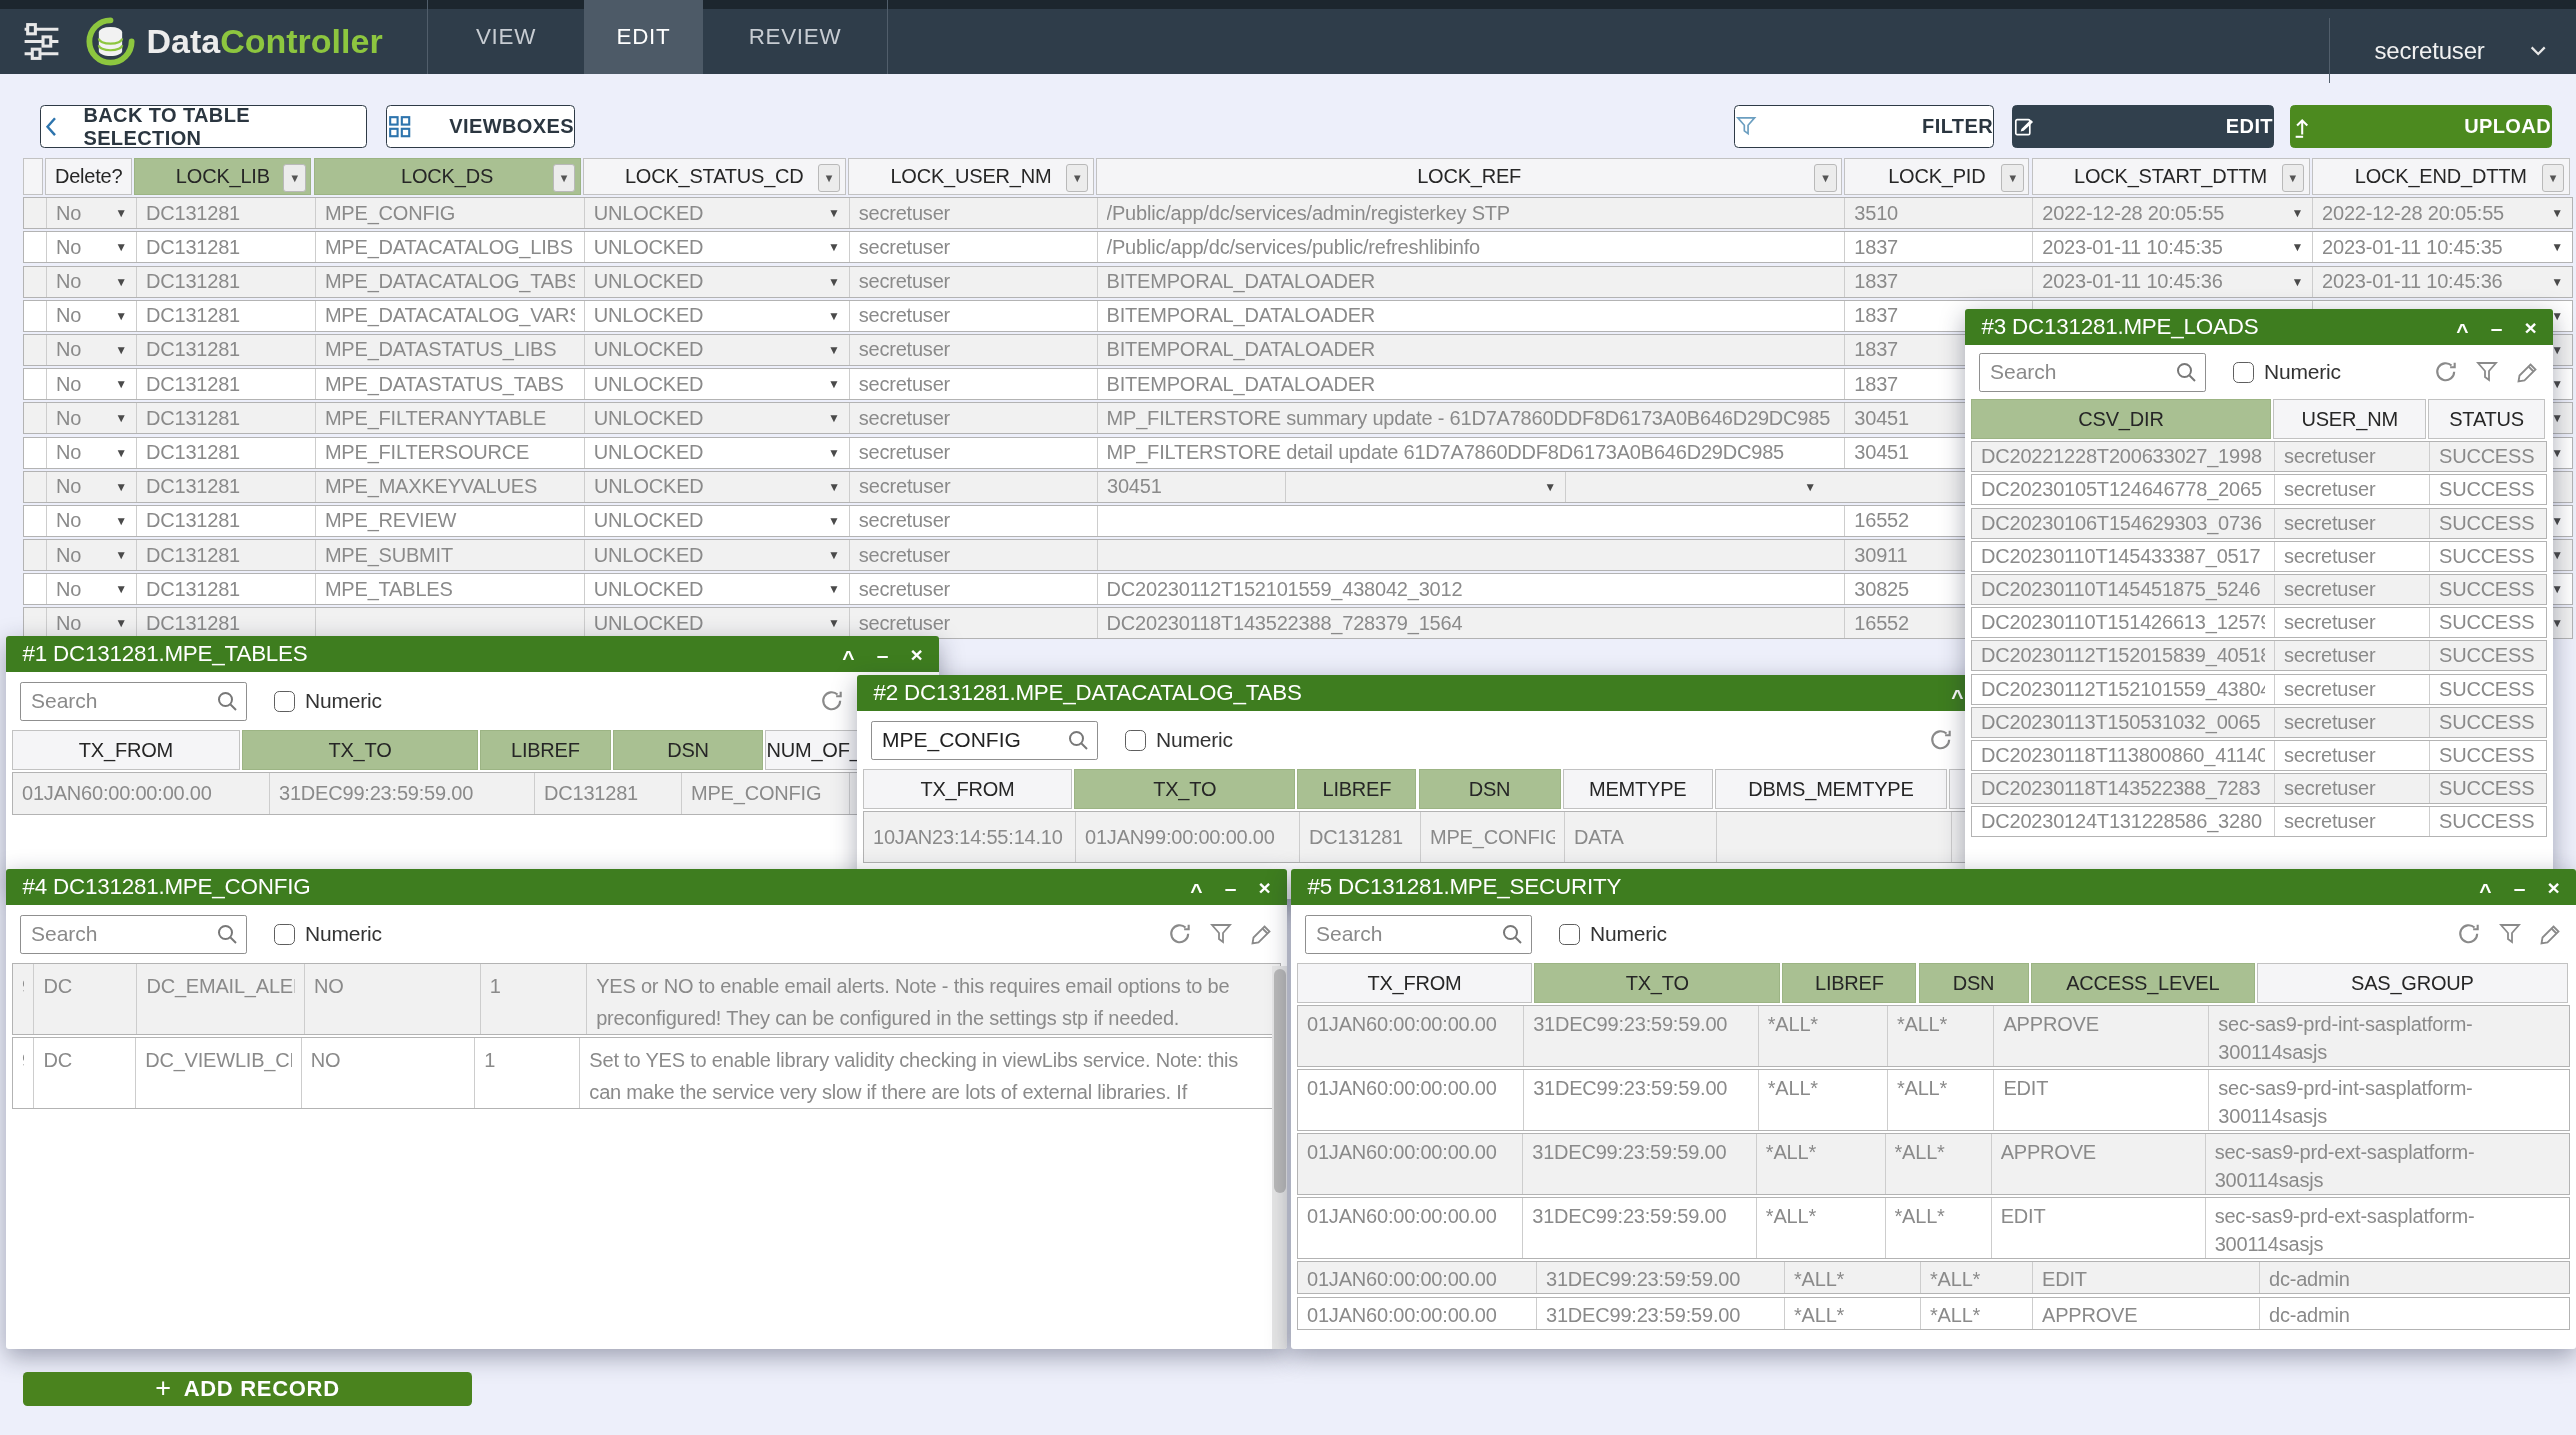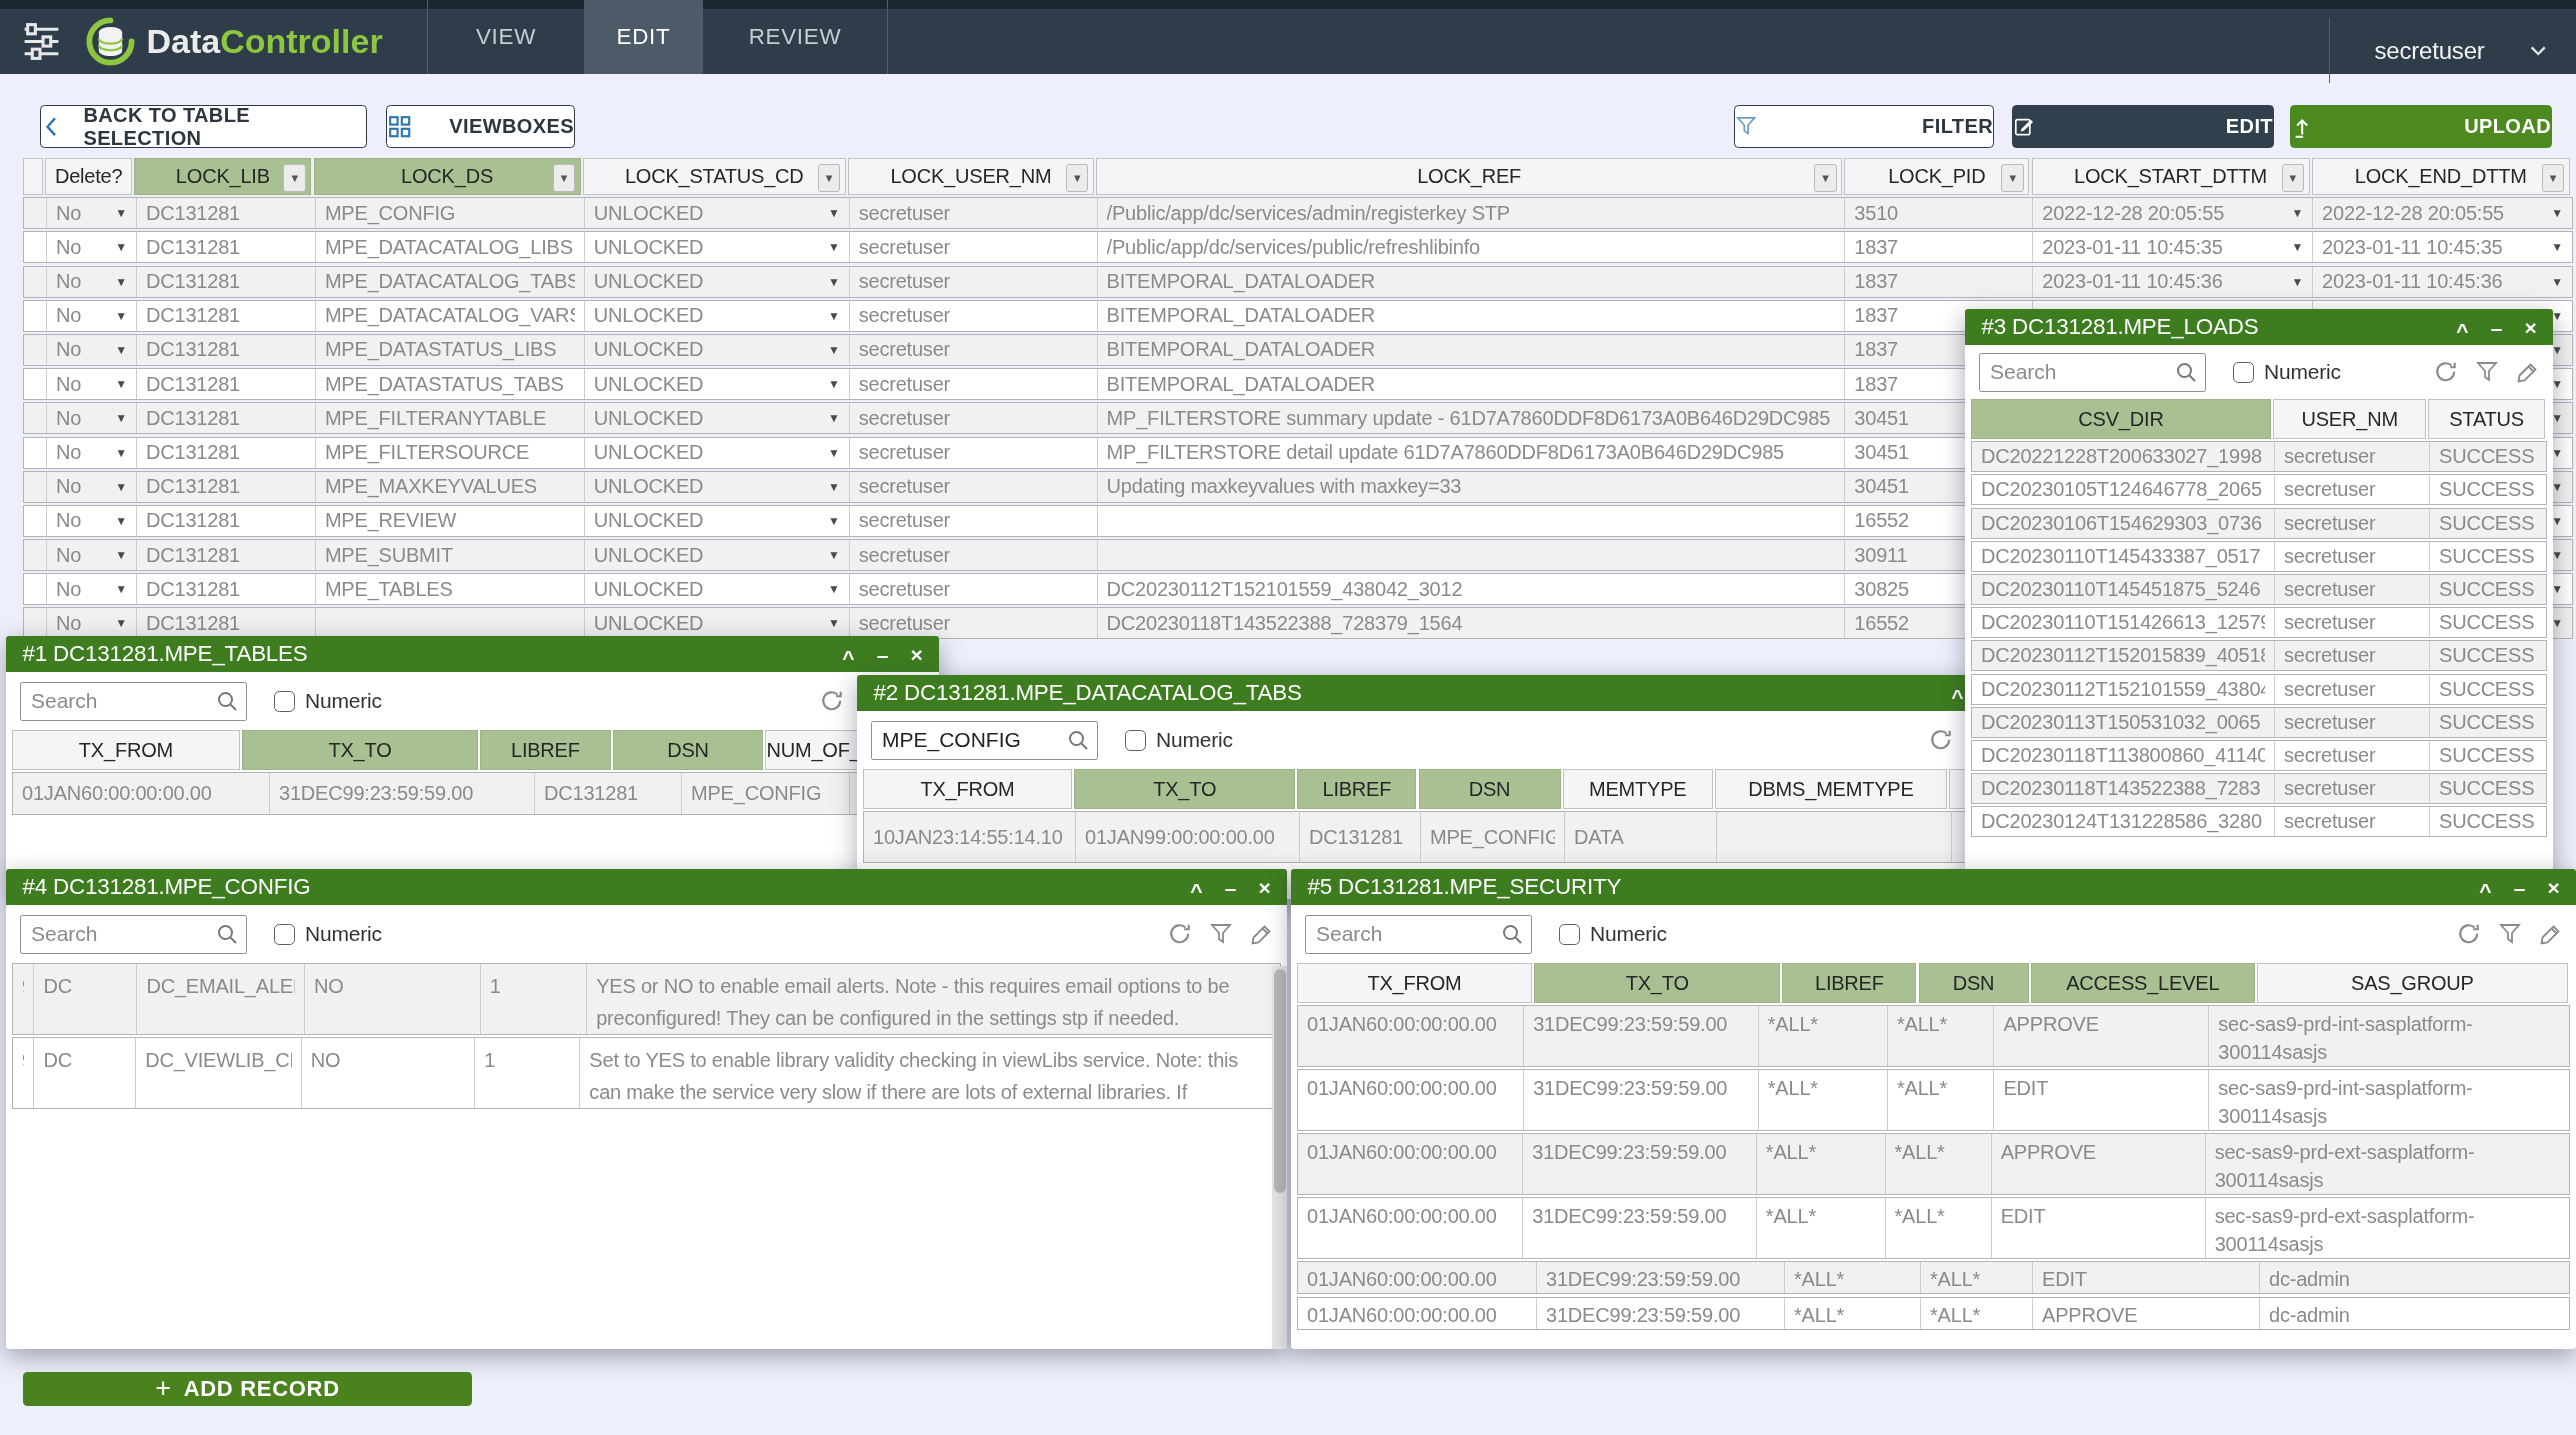--- a/index.html
+++ b/index.html
@@ -551,23 +551,20 @@
       <div class="tcell" style="flex: 0 1 269px;">
         <span class="cv">MPE_MAXKEYVALUES</span>
       </div>
       <div class="tcell" style="flex: 0 1 265px;">
         <span class="cv">UNLOCKED</span>
         <span class="cell-dd">▼</span>
       </div>
       <div class="tcell" style="flex: 0 1 248px;">
         <span class="cv">secretuser</span>
       </div>
-      <div class="tcell" style="flex: 0 1 748px;">
-        <span class="cv">Updating maxkeyvalues with maxkey=33</span>
-      </div>
       <div class="tcell" style="flex: 0 1 188px;">
         <span class="cv">30451</span>
       </div>
       <div class="tcell" style="flex: 0 1 280px;">
         <span class="cv"></span>
         <span class="cell-dd">▼</span>
       </div>
       <div class="tcell" style="flex: 0 1 260px;">
         <span class="cv"></span>
         <span class="cell-dd">▼</span>

